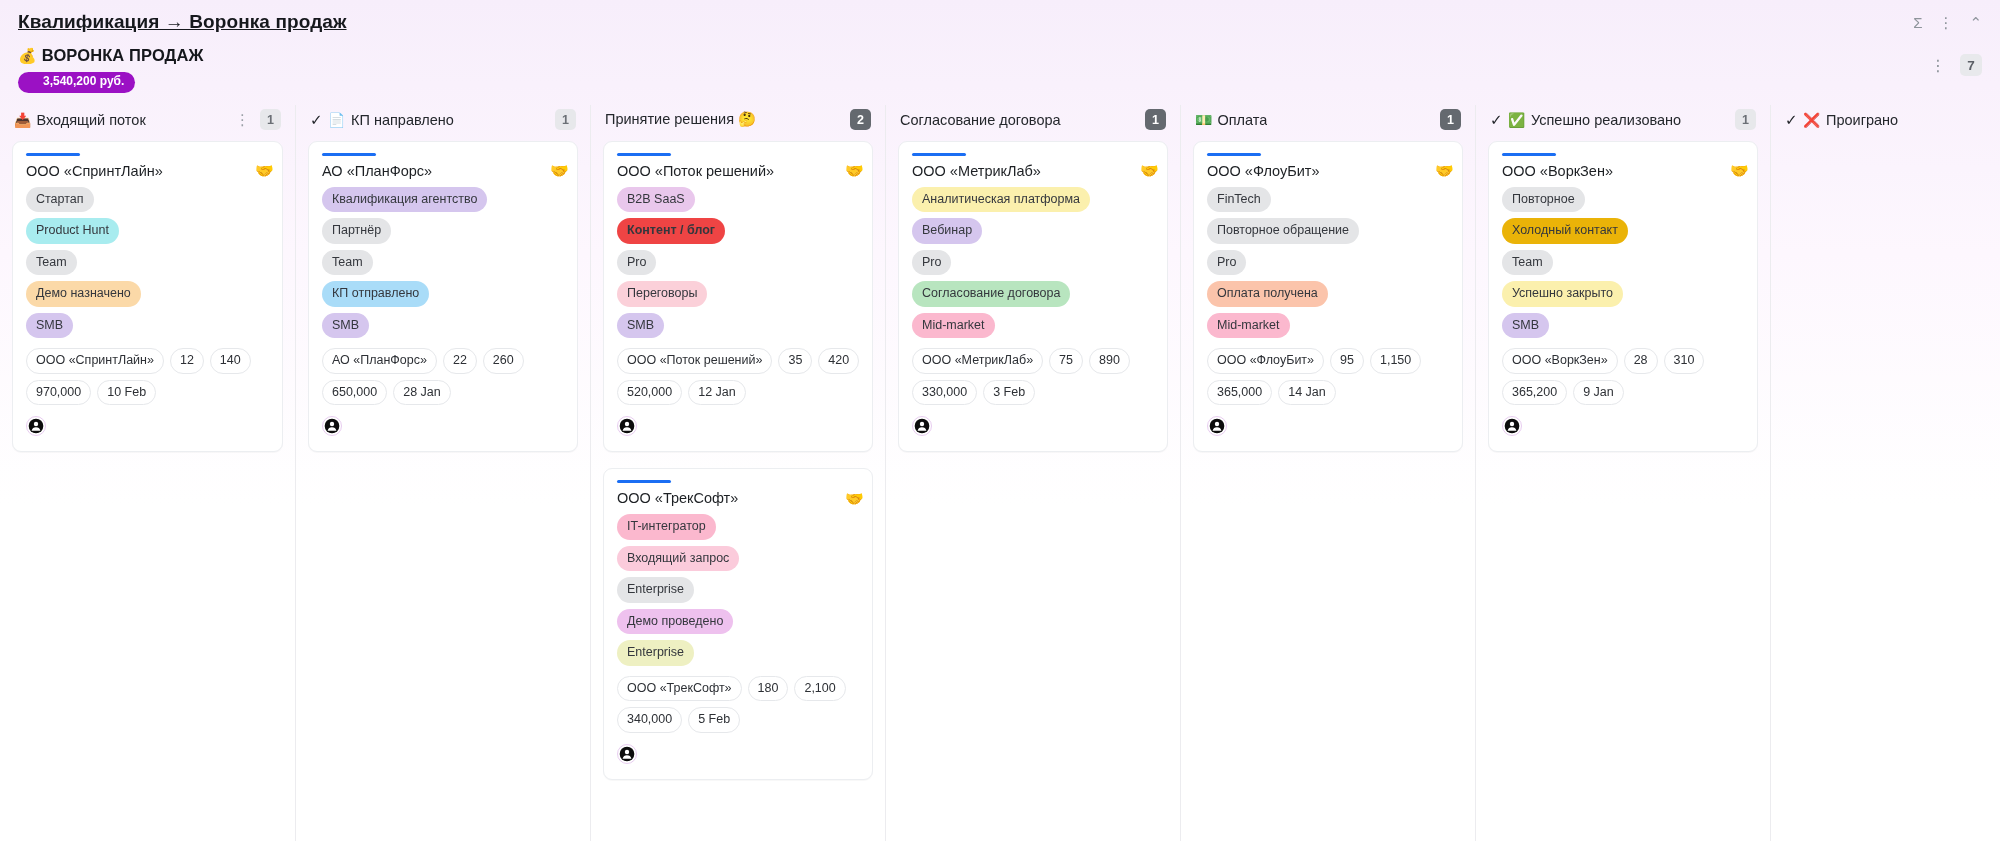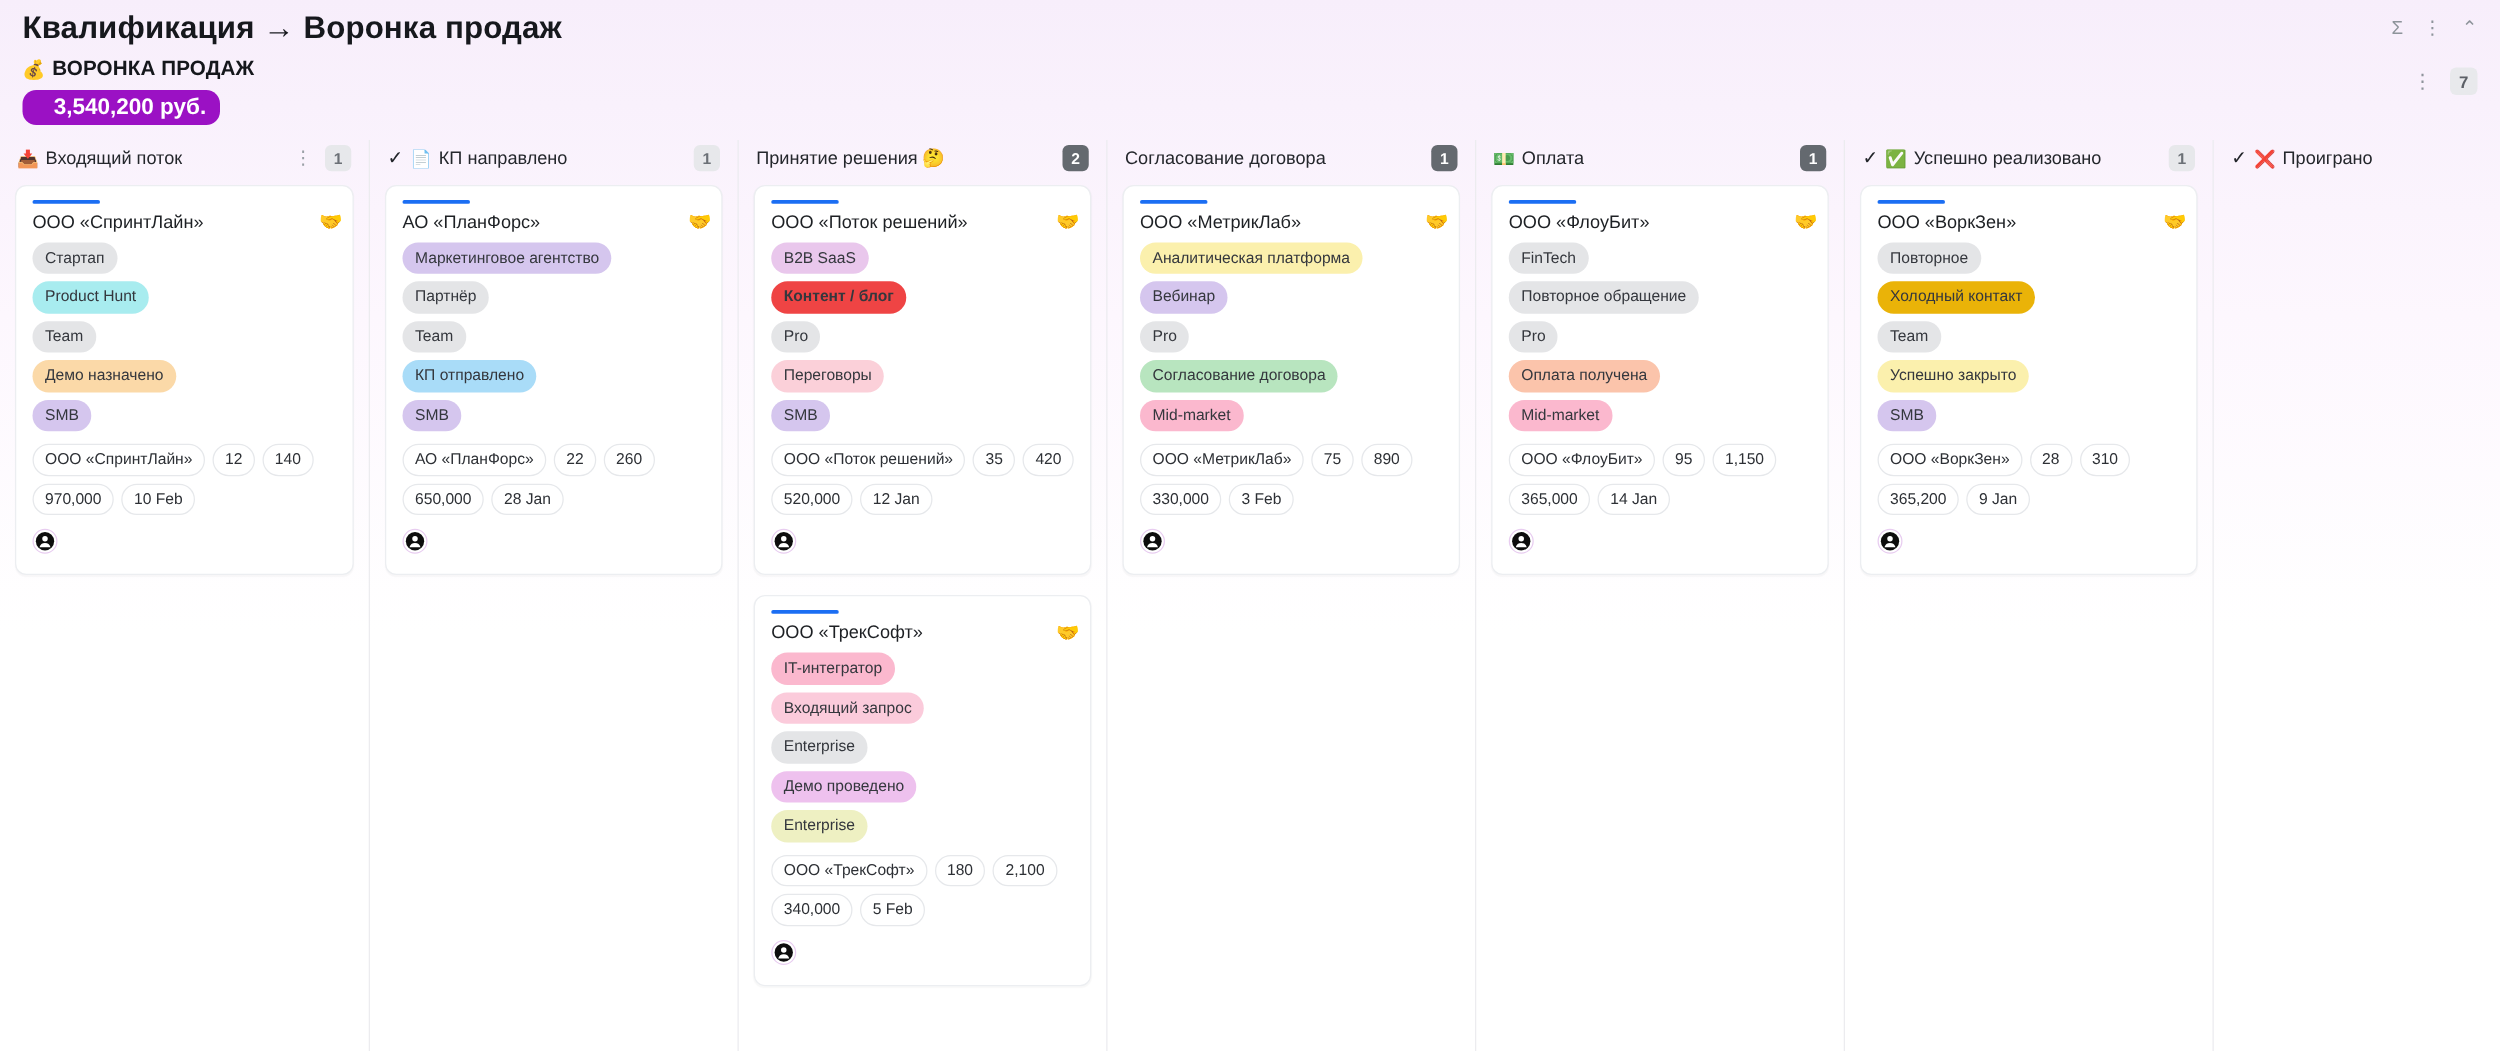--- a/index.html
+++ b/index.html
@@ -20,25 +20,26 @@
 
   
   .topbar {
     position: relative;
     height: 44px;
     padding: 0 18px;
     display: flex; align-items: center;
     background: transparent;
   }
   .breadcrumb {
-    font-size: 25px;
+    font-size: 19px;
     font-weight: 700;
     color: #16181d;
     letter-spacing: .1px;
     white-space: nowrap;
+    text-decoration: underline;
   }
   .topbar-right {
     margin-left: auto;
     display: flex; align-items: center;
     gap: 16px;
     color: #9aa0a6;
   }
   .topbar-right .ti { font-size: 15px; line-height: 1; cursor: default; color:#8e949b;}
   .sigma { font-size: 17px; }
   .dots-v { letter-spacing: 0px; font-size: 16px;}
@@ -55,21 +56,21 @@
     color: #15171c;
     display: flex; align-items: center; gap: 5px;
     letter-spacing: .1px;
   }
   .funnel-emoji { font-size: 15px; }
   .sum-pill {
     display: inline-block;
     margin-top: 7px;
     background: #9b11c4;
     color: #ffffff;
-    font-size: 18px;
+    font-size: 12px;
     font-weight: 700;
     border-radius: 11px;
     padding: 3px 11px 4px 25px;
     line-height: 1.15;
   }
   .funnel-right {
     position: absolute;
     right: 18px;
     top: 10px;
     display: flex; align-items: center; gap: 14px;
@@ -291,21 +292,21 @@
           </div>
         </div>
         <div class="col-body">
           <div class="card">
             <div class="card-bar" style="background: rgb(27, 110, 243);"></div>
             <div class="card-titlerow">
               <span class="card-title">АО «ПланФорс»</span>
               <span class="card-badge">🤝</span>
             </div>
             <div class="tags">
-              <span class="tag" style="background: rgb(213, 198, 238);">Маркетинговое агентство</span>
+              <span class="tag" style="background: rgb(213, 198, 238);">Квалификация агентство</span>
               <span class="tag" style="background: rgb(228, 229, 231);">Партнёр</span>
               <span class="tag" style="background: rgb(228, 229, 231);">Team</span>
               <span class="tag" style="background: rgb(169, 220, 248);">КП отправлено</span>
               <span class="tag" style="background: rgb(213, 198, 238);">SMB</span>
             </div>
             <div class="props">
               <span class="prop">АО «ПланФорс»</span>
               <span class="prop">22</span>
               <span class="prop">260</span>
               <span class="prop">650,000</span>

